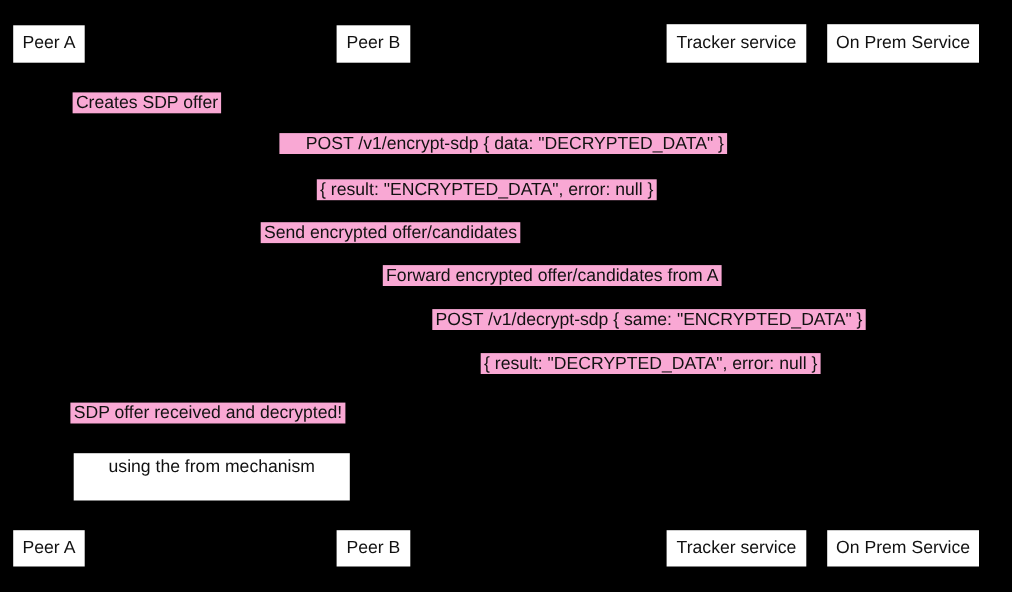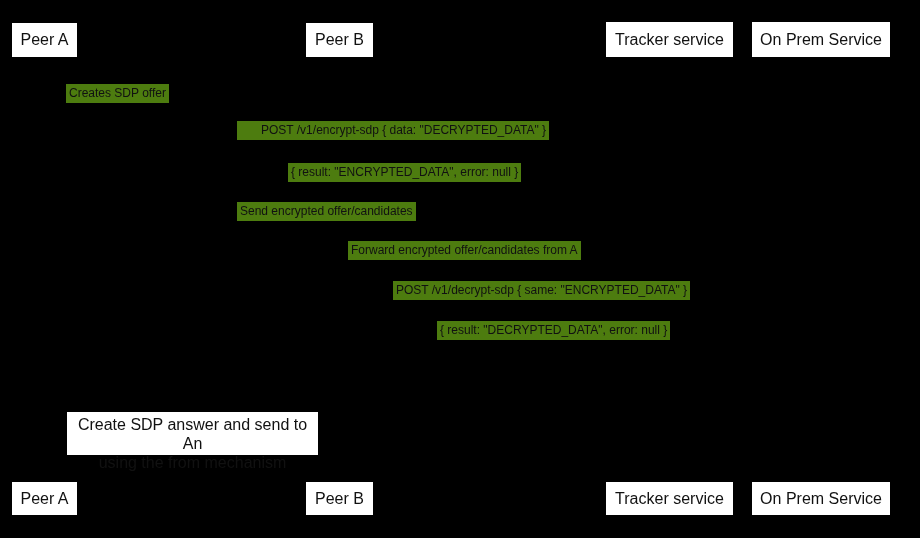--- a/index.html
+++ b/index.html
@@ -25,30 +25,30 @@
   #a-tracker-top  { left: 606px; top: 22px; width: 127px; height: 35px; }
   #a-onprem-top   { left: 752px; top: 22px; width: 138px; height: 35px; }
   
   #a-peer-a-bot   { left: 12px;  top: 482px; width: 65px;  height: 33px; }
   #a-peer-b-bot   { left: 306px; top: 482px; width: 67px;  height: 33px; }
   #a-tracker-bot  { left: 606px; top: 482px; width: 127px; height: 33px; }
   #a-onprem-bot   { left: 752px; top: 482px; width: 138px; height: 33px; }
 
   .msg {
     position: absolute;
-    background: #4d7c0f;
+    background: #f9a8d4;
     color: #111111;
-    font-size: 12px;
+    font-size: 16px;
     line-height: 19px;
     height: 19px;
     padding: 0 3px;
     white-space: nowrap;
   }
   #m1 { left: 66px;  top: 84px;  }
-  #m2 { left: 237px; top: 121px; padding-left: 24px; }
+  #m2 { left: 254px; top: 121px; padding-left: 24px; }
   #m3 { left: 288px; top: 163px; }
   #m4 { left: 237px; top: 202px; }
   #m5 { left: 348px; top: 241px; }
   #m6 { left: 393px; top: 281px; }
   #m7 { left: 437px; top: 321px; }
   #m8 { left: 64px;  top: 366px; }
 
   .note {
     position: absolute;
     background: #ffffff;
@@ -71,23 +71,23 @@
   <div class="actor" id="a-tracker-top">Tracker service</div>
   <div class="actor" id="a-onprem-top">On Prem Service</div>
 
   <div class="msg" id="m1">Creates SDP offer</div>
   <div class="msg" id="m2">POST /v1/encrypt-sdp { data: "DECRYPTED_DATA" }</div>
   <div class="msg" id="m3">{ result: "ENCRYPTED_DATA", error: null }</div>
   <div class="msg" id="m4">Send encrypted offer/candidates</div>
   <div class="msg" id="m5">Forward encrypted offer/candidates from A</div>
   <div class="msg" id="m6">POST /v1/decrypt-sdp { same: "ENCRYPTED_DATA" }</div>
   <div class="msg" id="m7">{ result: "DECRYPTED_DATA", error: null }</div>
+  <div class="msg" id="m8">SDP offer received and decrypted!</div>
 
   <div class="note" id="m9">
-    <div>Create SDP answer and send to An</div>
     <div>using the from mechanism</div>
   </div>
 
   <div class="actor" id="a-peer-a-bot">Peer A</div>
   <div class="actor" id="a-peer-b-bot">Peer B</div>
   <div class="actor" id="a-tracker-bot">Tracker service</div>
   <div class="actor" id="a-onprem-bot">On Prem Service</div>
 
 </div>
 

